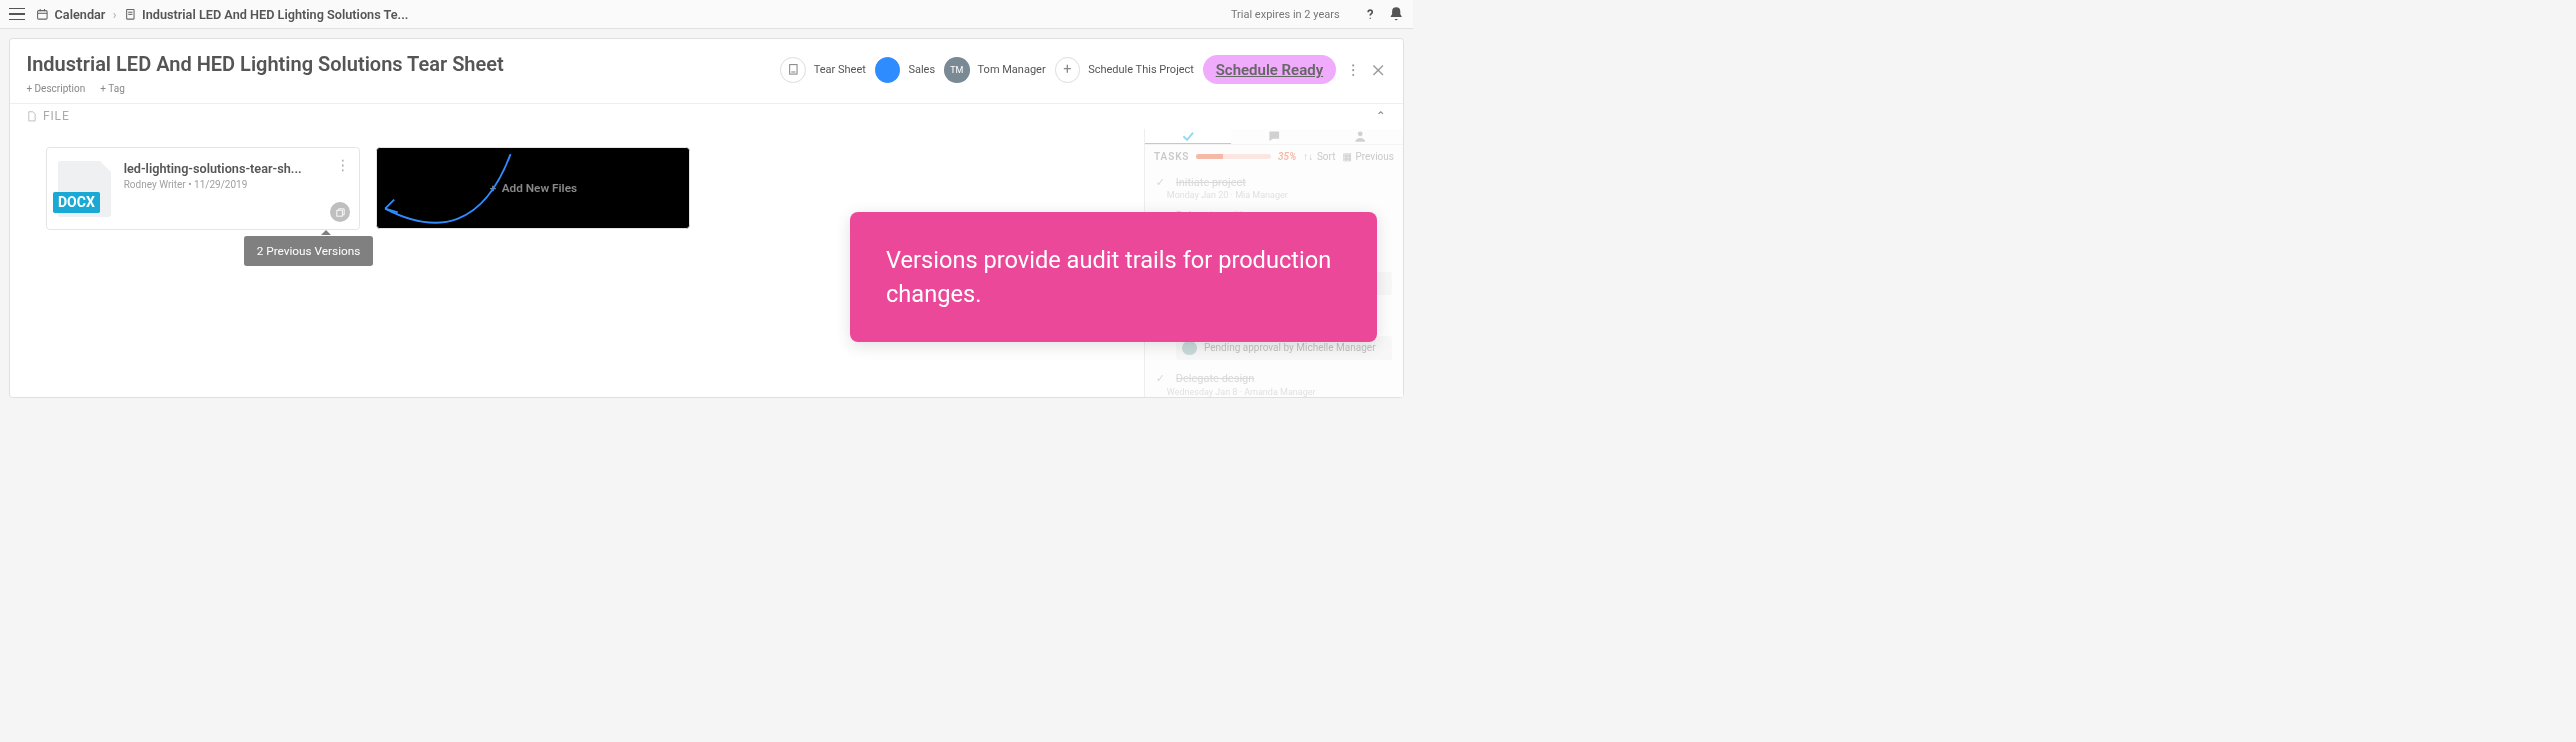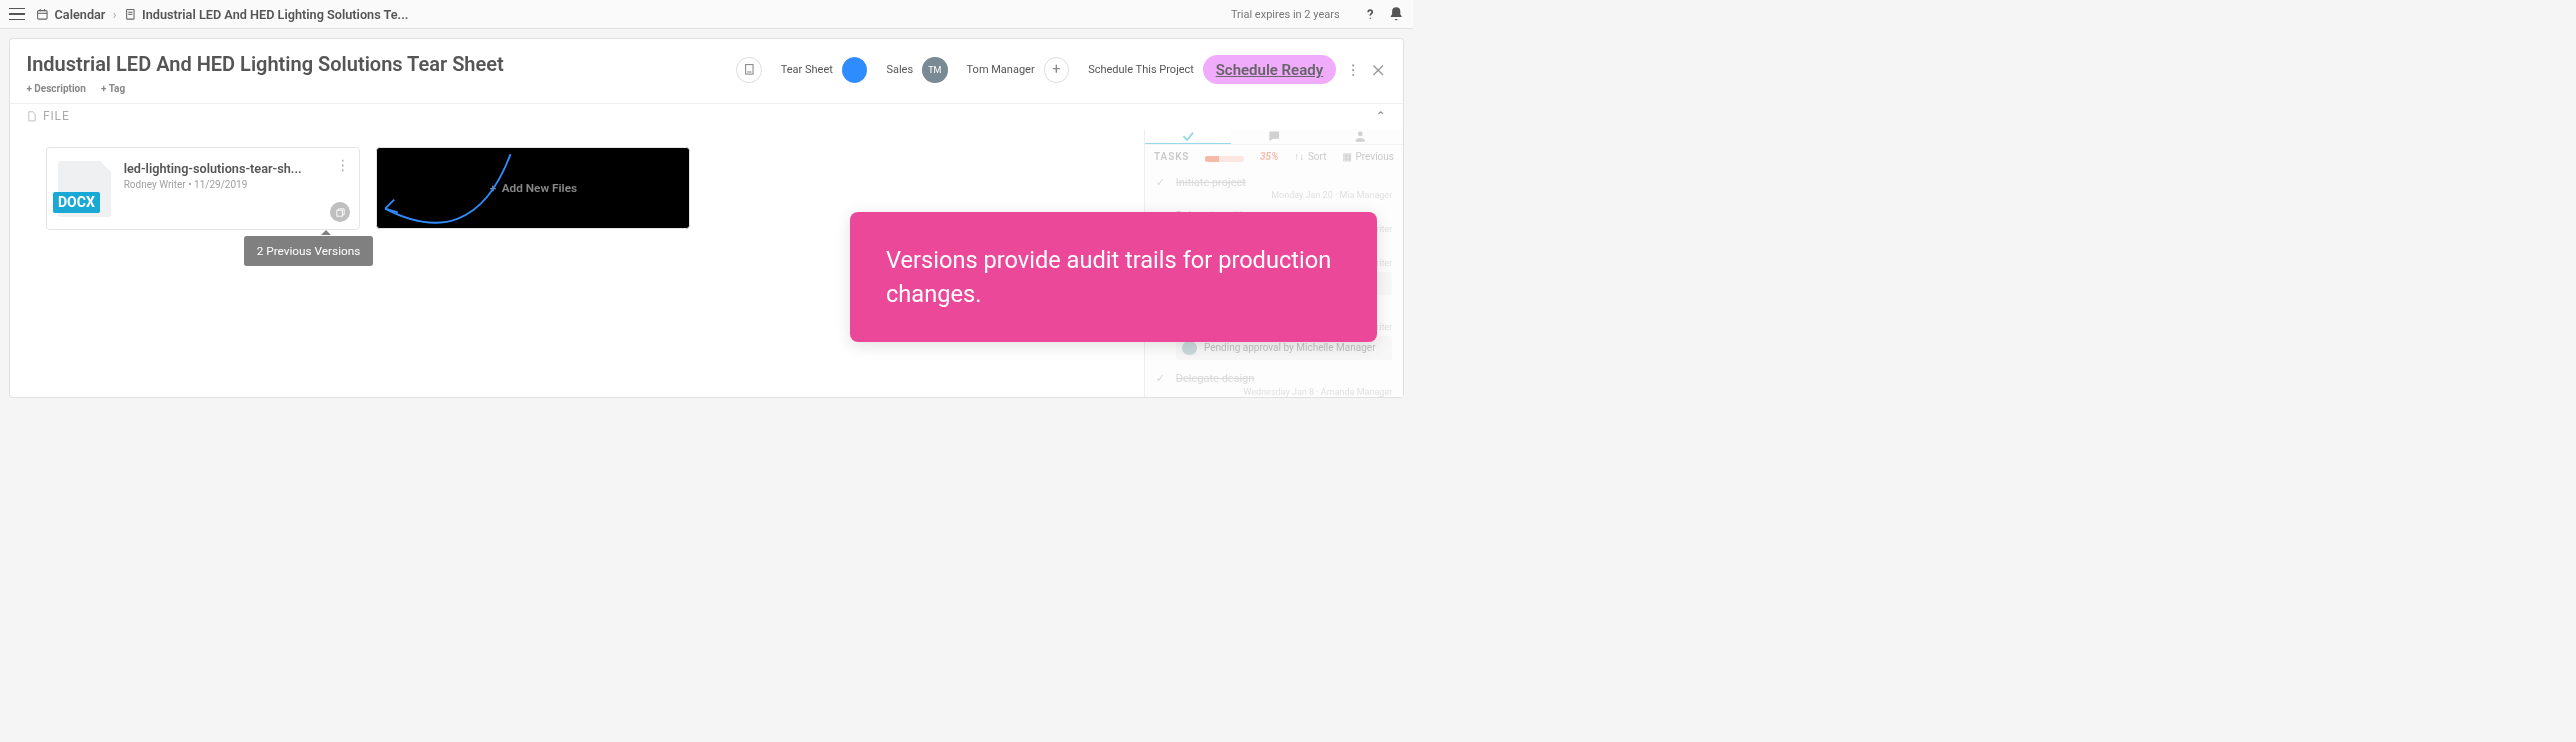--- a/index.html
+++ b/index.html
@@ -43,23 +43,23 @@
     position: relative;
   }
   .panel-header {
     padding: 12.7px 16.4px 9px 16.4px;
     display:flex;
     align-items:flex-start;
   }
   .panel-header .left { flex:1; }
   .panel-title { font-size: 20px; font-weight:600; color:#555; margin-bottom:7.3px;}
   .panel-meta { font-size:10px; color:#888;}
-  .panel-meta span { margin-right:12.7px; cursor:pointer;font-weight:bold;}
+  .panel-meta span { margin-right:12.7px; cursor:pointer;}
   .panel-header .right { display:flex; align-items:center; gap:9px; padding-top:3.6px; flex-shrink:0;}
-  .pill { display:flex; align-items:center; gap:19px; font-size:11px; color:#555;}
+  .pill { display:flex; align-items:center; gap:8px; font-size:11px; color:#555;}
   .circle { width:25.5px; height:25.5px; border-radius:50%; border:0.9px solid #ddd; display:flex; align-items:center; justify-content:center; background:#fff;}
   .circle.blue { background:#2f8cff; border-color:#2f8cff;}
   .avatar { width:25.5px; height:25.5px; border-radius:50%; background:#7a8a94; display:flex; align-items:center; justify-content:center; color:#fff; font-size:9px;}
   .btn-light { background:#f0abfc; border-radius:14.5px; padding:5.5px 12.7px; font-size:15px; font-weight:600; color:#666;text-decoration:underline;}
   .ico-muted { width:16.4px; height:16.4px; color:#999; cursor:pointer;}
   .filebar {
     border-top:0.9px solid #eee;
     padding: 5.5px 16.4px;
     font-size:12px; letter-spacing:0.9px; color:#aaa;
     display:flex; align-items:center; gap:5.5px;
@@ -146,35 +146,35 @@
     width:259px;
     border-left:0.9px solid #eee;
     background:#fafafa;
     display:flex; flex-direction:column;
     position:relative;
   }
   .side-overlay { position:absolute; inset:0; background:rgba(255,255,255,0.55); pointer-events:none; z-index:2;}
   .side-tabs { display:flex; border-bottom:0.9px solid #e5e5e5; height:33px;}
   .side-tab { flex:1; display:flex; align-items:center; justify-content:center; color:#999; cursor:pointer;}
   .side-tab.active { background:#fff; color:#19a9d4; border-bottom:1.8px solid #19a9d4;}
-  .side-toolbar { display:flex; align-items:flex-end; padding:5.5px 9px; font-size:10px; color:#888; gap:16px;}
+  .side-toolbar { display:flex; align-items:center; padding:5.5px 9px; font-size:10px; color:#888; gap:7px;}
   .side-toolbar .label { letter-spacing:0.9px; font-weight:600;}
   .prog-track { flex:1; height:5.5px; background:#f5c7be; border-radius:2.7px; overflow:hidden;}
   .prog-fill { height:100%; width:35%; background:#e8643e;}
   .side-toolbar .pct { color:#e8643e; font-weight:600;font-style:italic;}
   .side-toolbar .tool { display:flex; align-items:center; gap:3.6px; color:#888; cursor:pointer;}
   .task-list { padding: 3.6px 9px; font-size:11px; color:#666;}
   .task { padding:4.5px 1.8px;}
   .task-head { display:flex; align-items:center; gap:7.3px;}
   .chk { width:12.7px; height:12.7px; display:inline-block; position:relative;}
   .chk.done::before { content:"✓"; color:#aaa; font-size:11px;}
   .chk.box { border:1.4px solid #f28b3b; border-radius:1.8px;}
   .task-title { flex:1;}
   .task.done .task-title { text-decoration: line-through; color:#aaa;}
-  .task-sub { font-size:9px; color:#bbb; margin-left:28px; margin-top:1.8px;text-align:right;}
+  .task-sub { font-size:9px; color:#bbb; margin-left:11px; margin-top:1.8px;}
   .subtask {
     margin:3.6px 0 3.6px 20px;
     background:#ededed; border-radius:2.7px;
     padding:4.5px 6.4px; display:flex; gap:7.3px; align-items:center;
     font-size:10px; color:#777;
   }
   .subtask .mini-ava { width:14.5px; height:14.5px; border-radius:50%; background:#8aa;}
   .callout {
     position:absolute;
     right: 26px;

